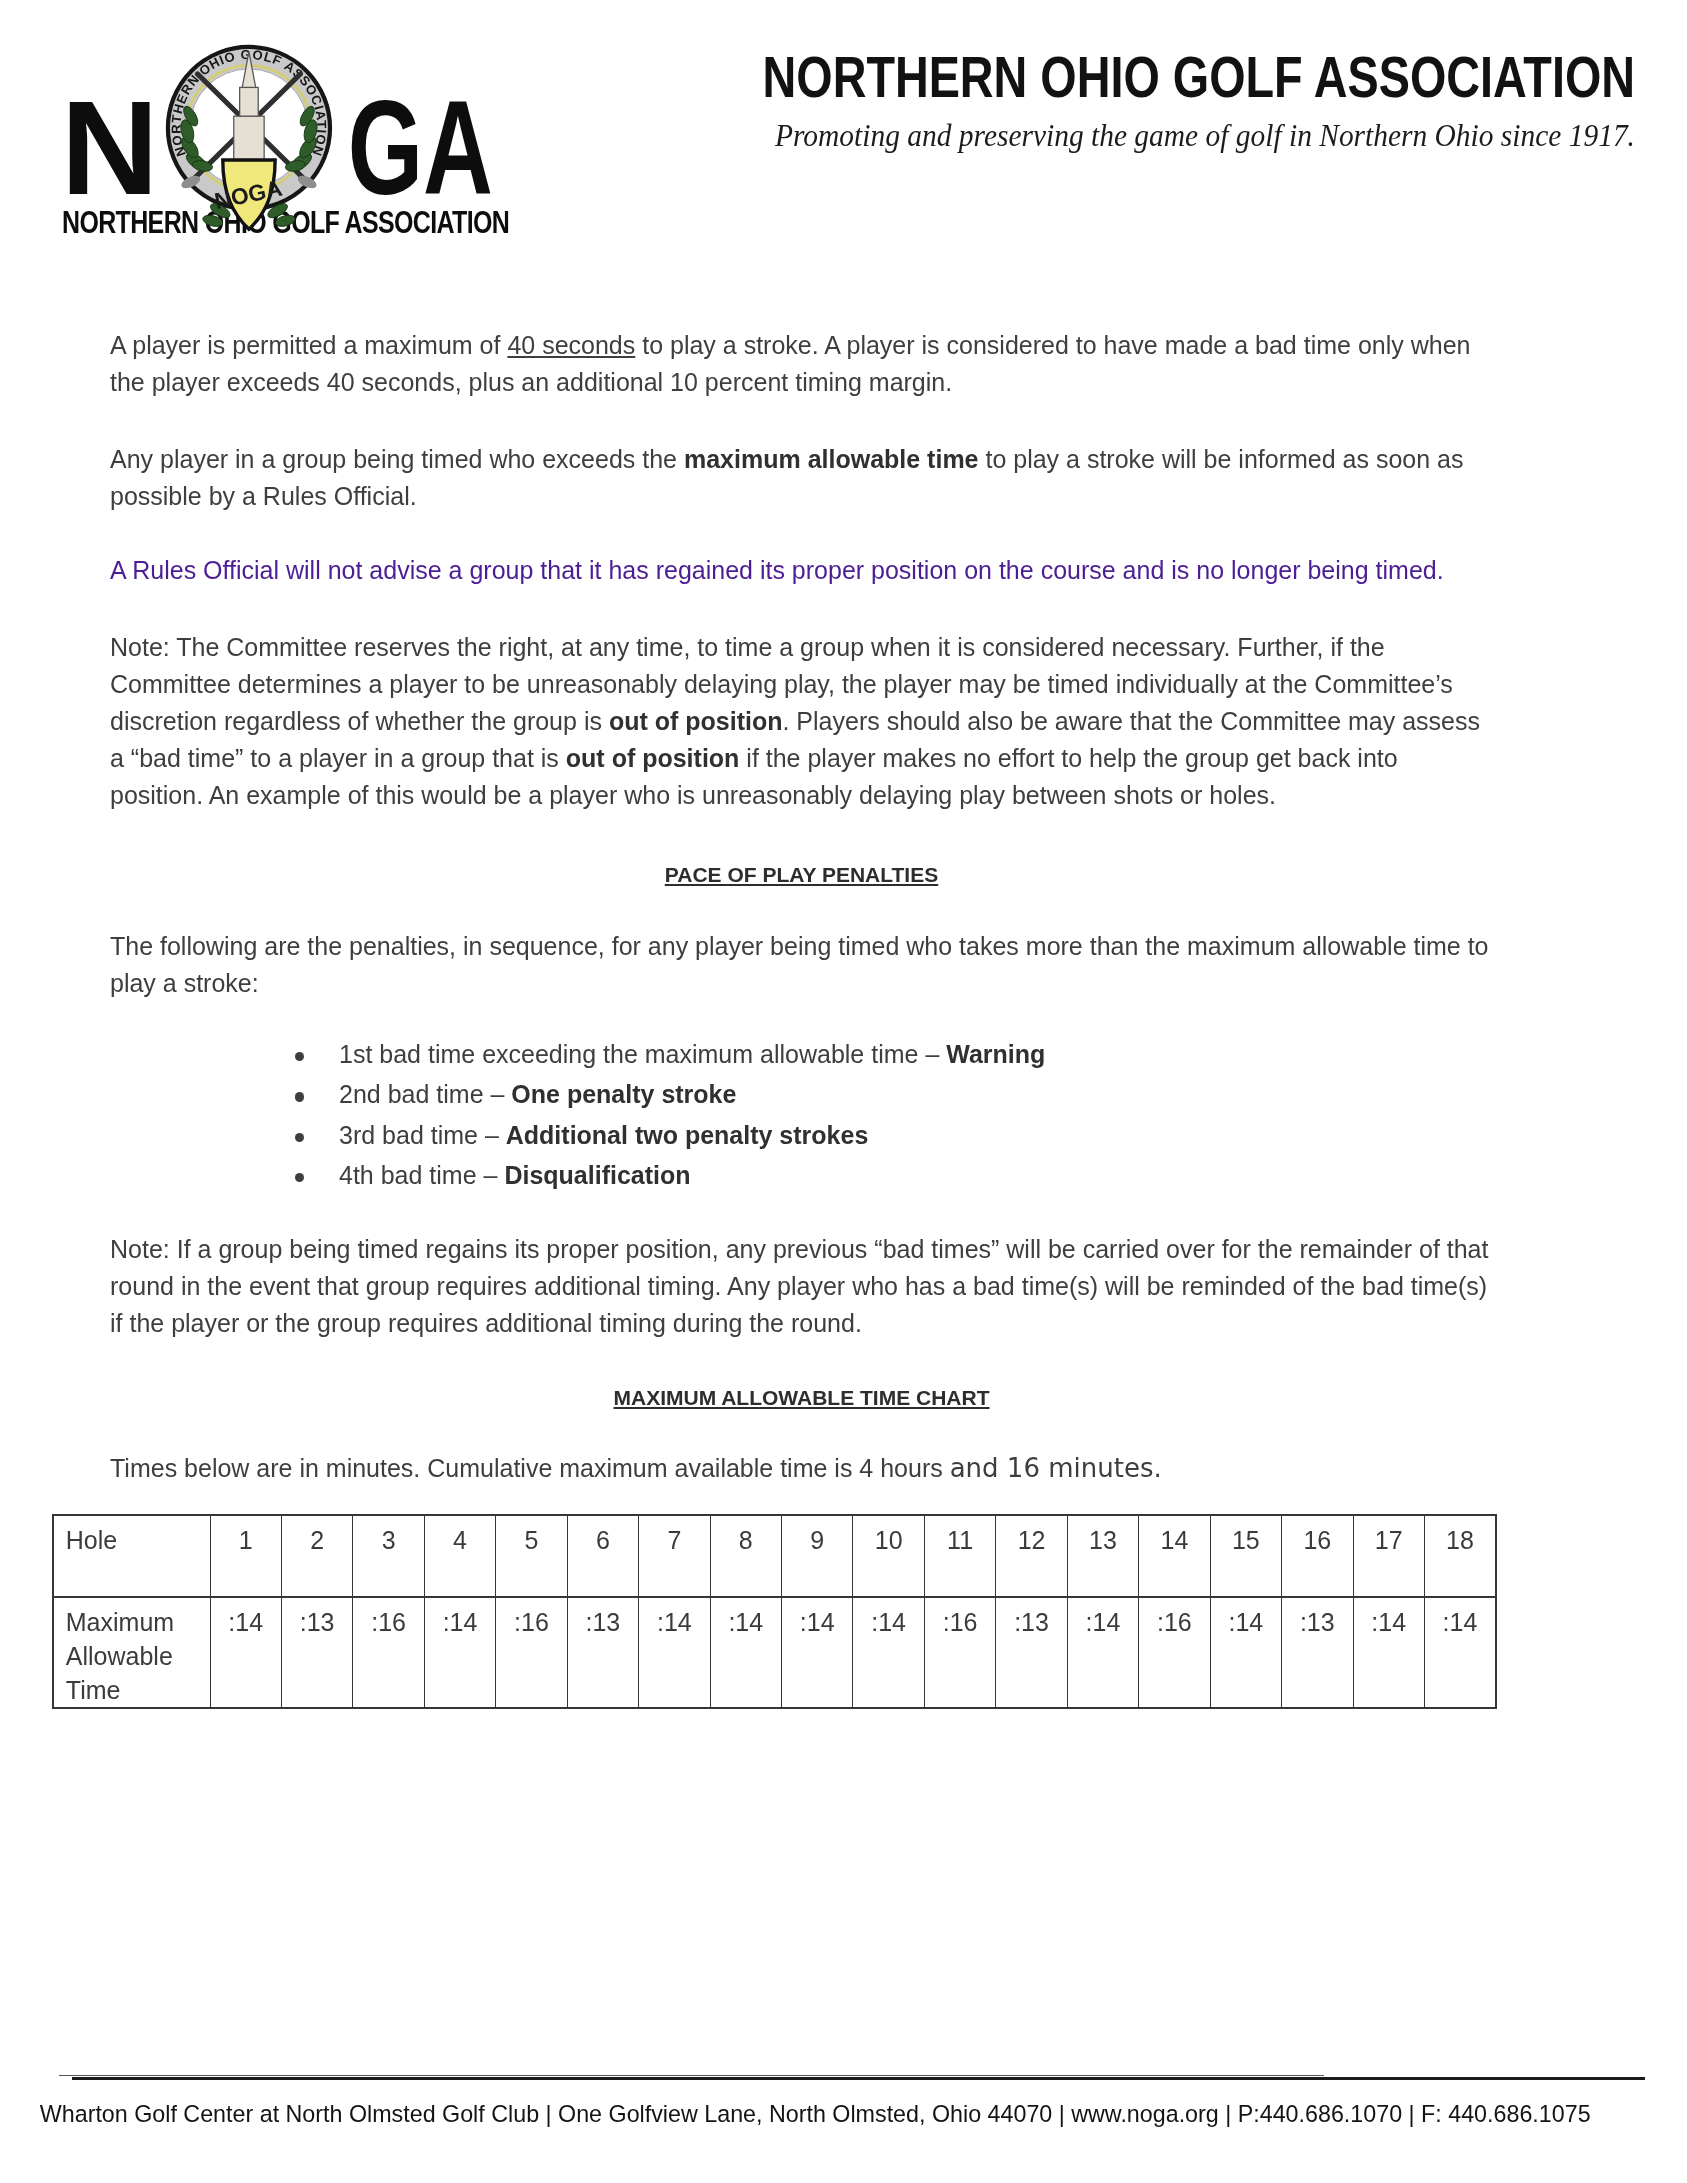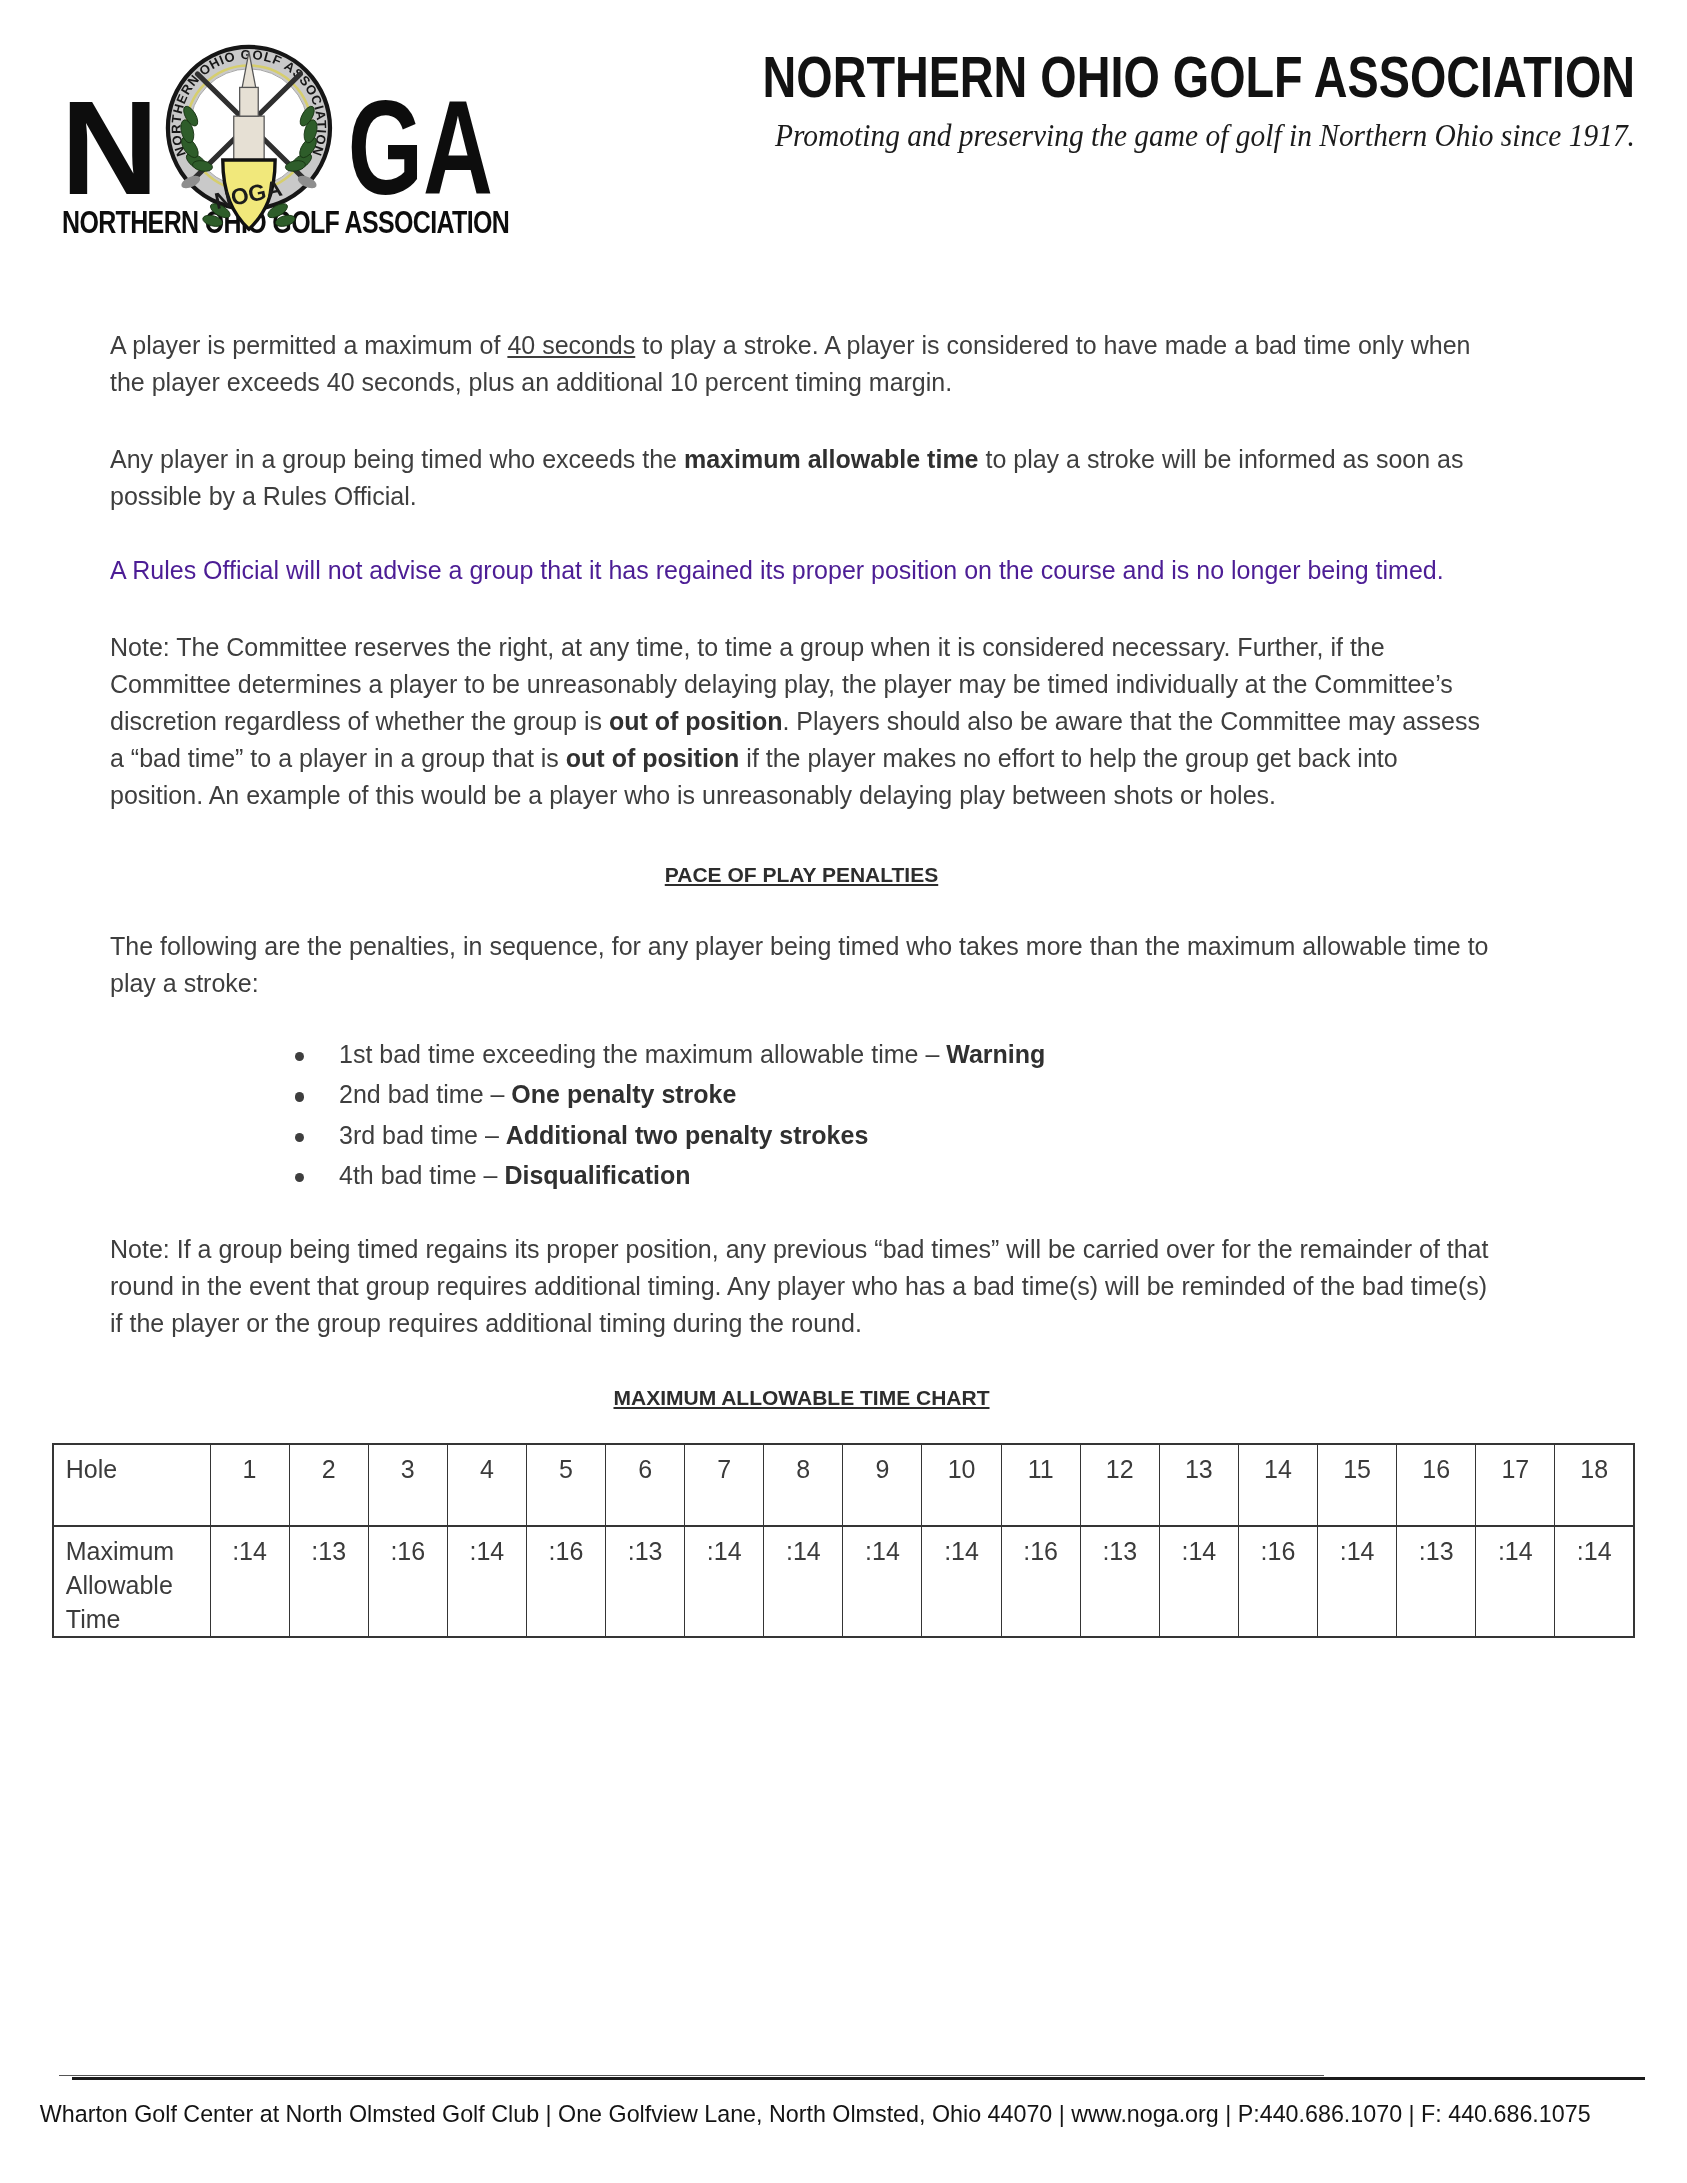--- a/index.html
+++ b/index.html
@@ -45,21 +45,21 @@
     border-radius:50%;background:#3e3e3e;
   }
   .note2{margin-top:37px !important;}
   .h2m{margin-top:37px;}
   .times{margin-top:34px !important;}
   .times .alt{font-family:"DejaVu Sans",sans-serif;font-size:26px;}
   .seg-b{font-weight:700;color:#303030;}
   .seg-u{text-decoration:underline;}
   
   table.maxtime{
-    margin:27px 0 0 52px;width:1583px;border-collapse:collapse;table-layout:fixed;
+    margin:27px 0 0 52px;width:1445px;border-collapse:collapse;table-layout:fixed;
     border:2.5px solid #353535;font-size:25px;color:#3b3b3b;
   }
   table.maxtime td{
     border:1.7px solid #353535;vertical-align:top;height:73px;
     padding:6.7px 3.4px 0 3.4px;line-height:34px;background:#fff;
   }
   table.maxtime td.rlabel{text-align:left;padding-left:11.8px;width:157px;}
   table.maxtime td.num{text-align:center;}
   table.maxtime tr{border-top:2.5px solid #353535;}
   
@@ -157,20 +157,21 @@
       <li><span>1st bad time exceeding the maximum allowable time – </span><span class="seg-b">Warning</span></li>
       <li><span>2nd bad time – </span><span class="seg-b">One penalty stroke</span></li>
       <li><span>3rd bad time – </span><span class="seg-b">Additional two penalty strokes</span></li>
       <li><span>4th bad time – </span><span class="seg-b">Disqualification</span></li>
     </ul>
 
     <p class="note2">Note: If a group being timed regains its proper position, any previous “bad times” will be carried over for the remainder of that round in the event that group requires additional timing. Any player who has a bad time(s) will be reminded of the bad time(s) if the player or the group requires additional timing during the round.</p>
 
     <div class="h-center h2m">MAXIMUM ALLOWABLE TIME CHART</div>
 
+    <p class="times"><span>Times below are in minutes. Cumulative maximum available time is 4 hours </span><span class="alt">and 16 minutes.</span></p>
   </div>
 
   <table class="maxtime">
     <colgroup>
       <col style="width:157px">
       <col span="18">
     </colgroup>
     <tbody>
         <tr>
       <td class="rlabel">Hole</td>

